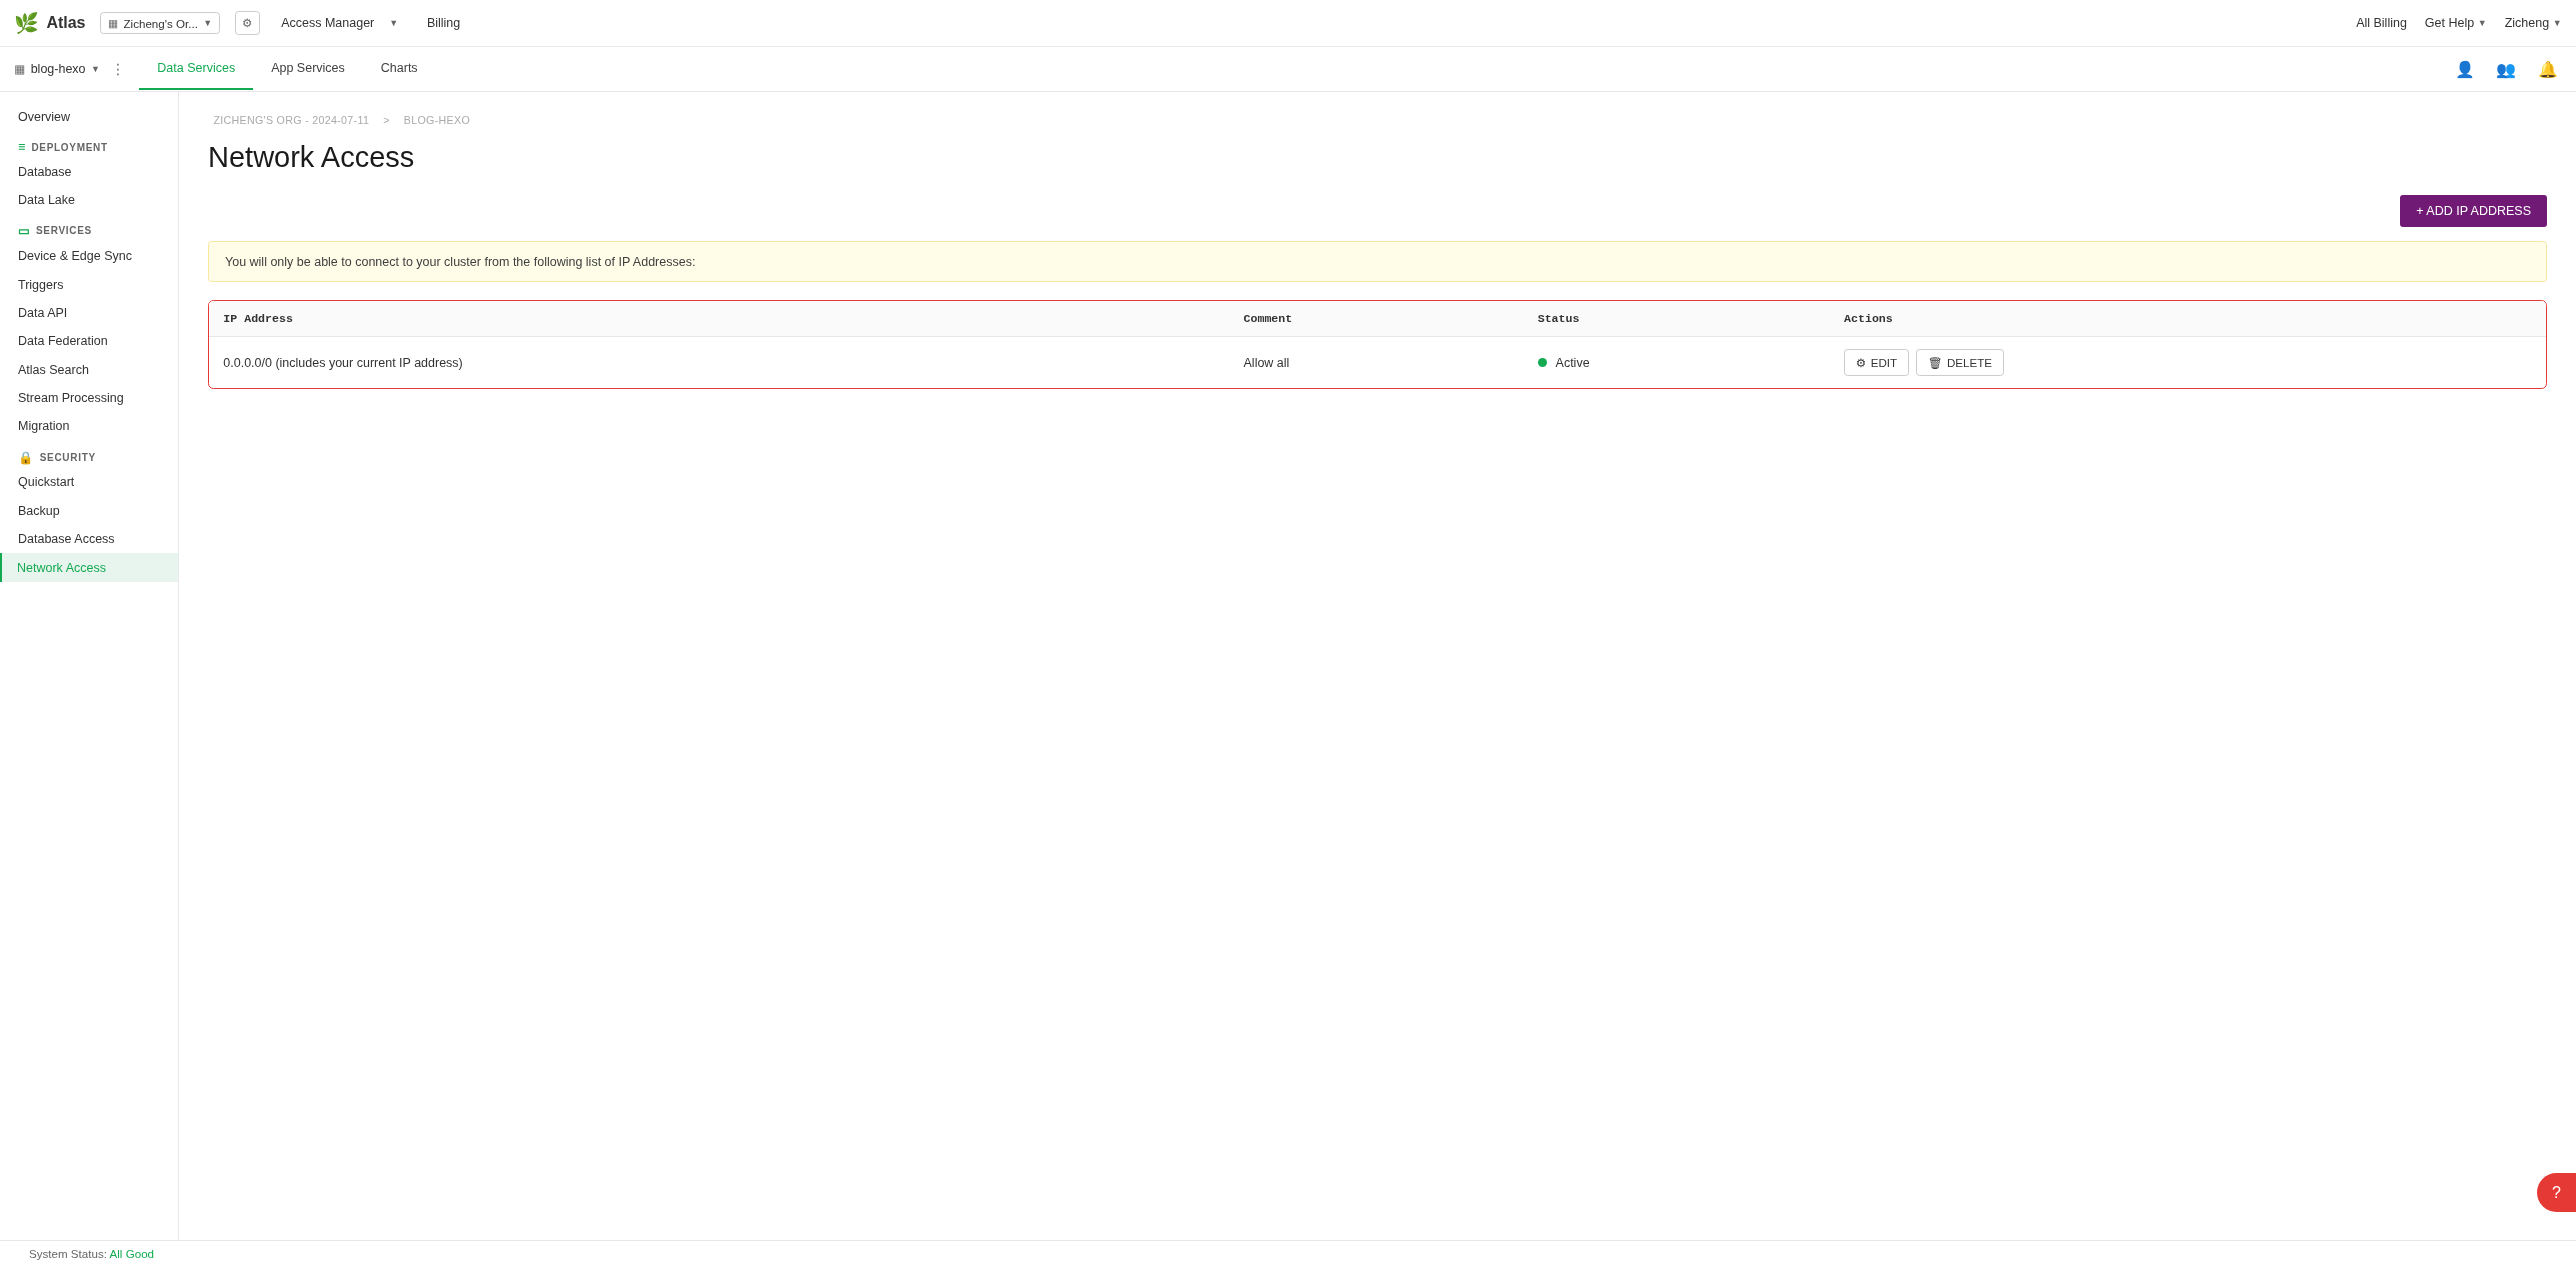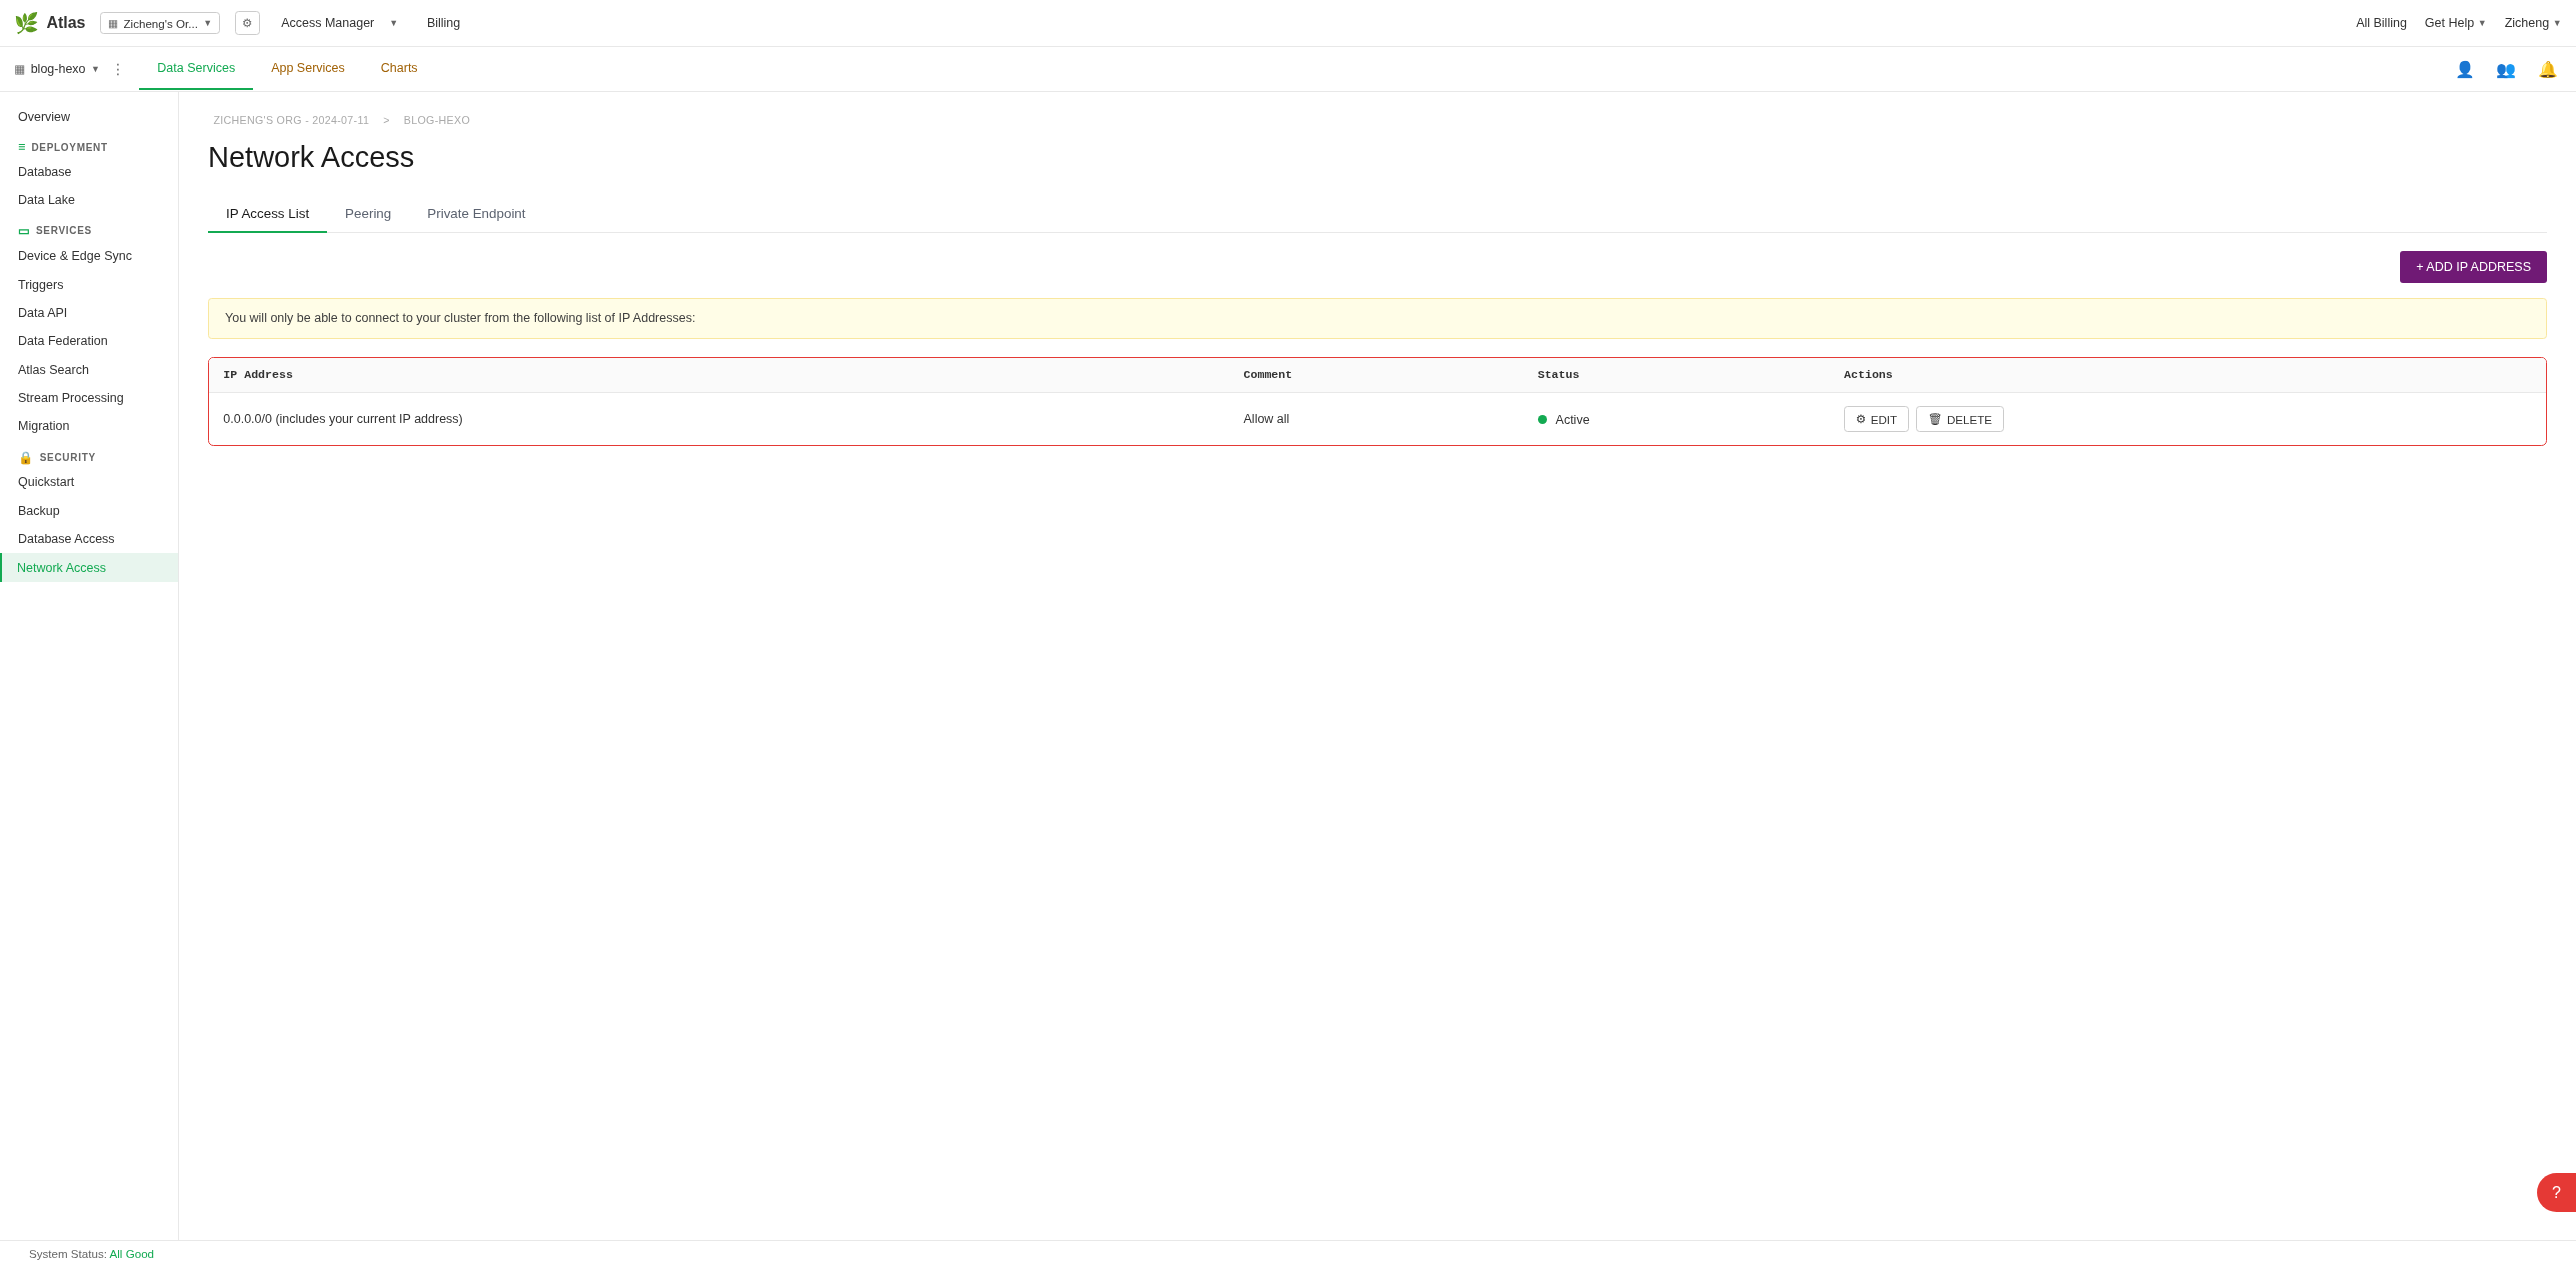--- a/index.html
+++ b/index.html
@@ -29,21 +29,21 @@
       display: flex; align-items: center; height: 45px;
       border-bottom: 0.9px solid #e8e8e8; padding: 0 14.3px; gap: 0; flex-shrink: 0;
     }
     .project-selector {
       display: flex; align-items: center; gap: 5.4px; cursor: pointer; font-size: 12.5px; font-weight: 500; margin-right: 3.6px;
     }
     .project-folder { color: #666; font-size: 11.6px; }
     .three-dot { color: #666; cursor: pointer; padding: 0 7.2px; font-size: 14.3px; }
     .second-nav-tabs { display: flex; align-items: center; margin-left: 7.2px; }
     .second-nav-tab {
-      padding: 12.5px 18px; font-size: 12.5px; cursor: pointer; color: #a16207; text-decoration: none;
+      padding: 12.5px 18px; font-size: 12.5px; cursor: pointer; color: #404040; text-decoration: none;
       border-bottom: 2.7px solid transparent; margin-bottom: -0.9px;
     }
     .second-nav-tab.active { color: #13aa52; border-bottom-color: #13aa52; font-weight: 500; }
     .second-nav-icons { margin-left: auto; display: flex; align-items: center; gap: 14.3px; }
     .icon-btn { background: none; border: none; cursor: pointer; color: #666; font-size: 16px; padding: 3.6px; }
 
     
     .main-layout { display: flex; flex: 1; overflow: hidden; }
 
     
@@ -218,25 +218,20 @@
   </nav>
 
   <div class="content">
     <div class="breadcrumb">
       <span style="cursor:pointer;">ZICHENG'S ORG - 2024-07-11</span>
       <span> &gt; </span>
       <span style="cursor:pointer;">BLOG-HEXO</span>
     </div>
     <h1 class="page-title">Network Access</h1>
 
-    <div class="tabs">
-      <div class="tab active">IP Access List</div>
-      <div class="tab">Peering</div>
-      <div class="tab">Private Endpoint</div>
-    </div>
 
     <div class="add-ip-btn">
       <button class="btn-primary">+ ADD IP ADDRESS</button>
     </div>
 
     <div class="warning-banner">
       <span>You will only be able to connect to your cluster from the following list of IP Addresses:</span>
     </div>
 
     <div class="ip-table-container">

